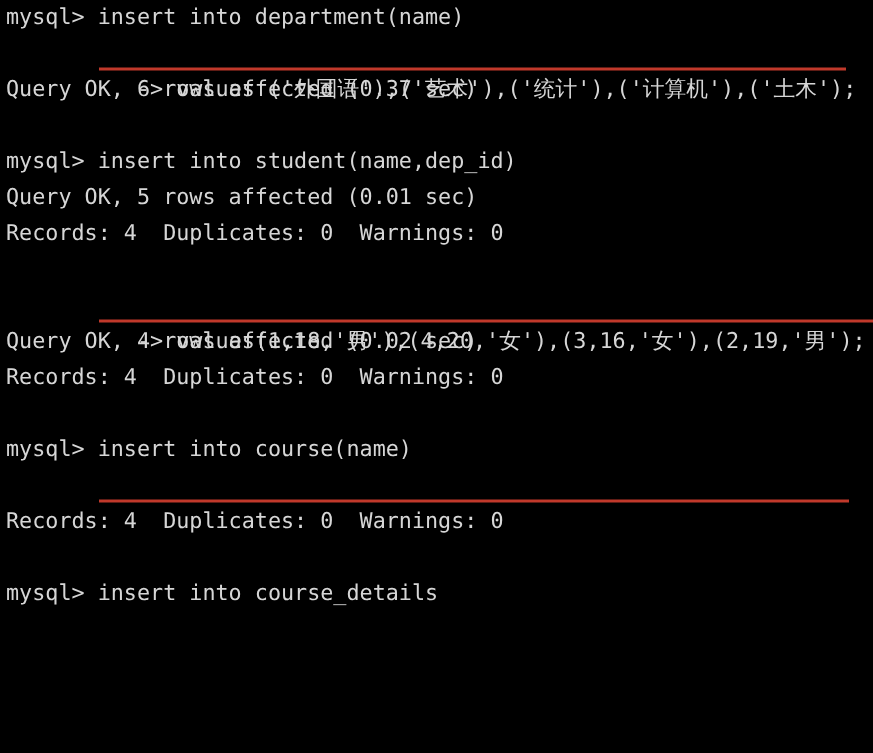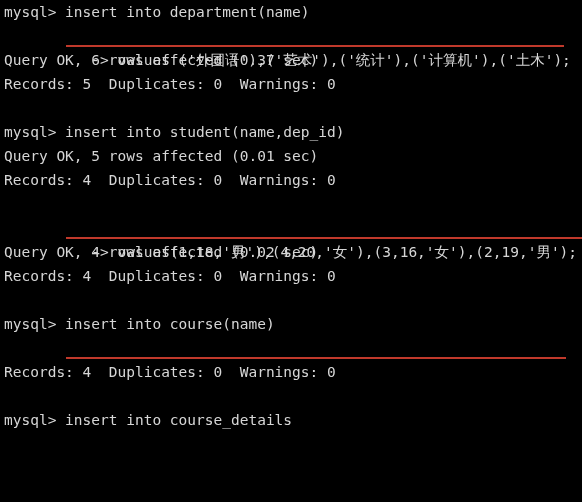--- a/index.html
+++ b/index.html
@@ -58,21 +58,20 @@
 
 <div id="terminal" style="background: rgb(0, 0, 0); color: rgb(214, 214, 214);">
   <div class="screen">
 
     <div class="line">mysql&gt; insert into department(name)</div>
     <div class="line underlined">
       <span>    -&gt; values ('外国语'),('艺术'),('统计'),('计算机'),('土木');</span>
       <span class="rule" style="left: 62px; width: 498px; background: rgb(192, 57, 43);"></span>
     </div>
     <div class="line">Query OK, 6 rows affected (0.37 sec)</div>
-    <div class="line">Records: 5  Duplicates: 0  Warnings: 0</div>
     <div class="line blank"></div>
 
     <div class="line">mysql&gt; insert into student(name,dep_id)</div>
     <div class="line">Query OK, 5 rows affected (0.01 sec)</div>
     <div class="line">Records: 4  Duplicates: 0  Warnings: 0</div>
     <div class="line blank"></div>
 
     <div class="line underlined">
       <span>    -&gt; values(1,18,'男'),(4,20,'女'),(3,16,'女'),(2,19,'男');</span>
       <span class="rule" style="left: 62px; width: 518px; background: rgb(192, 57, 43);"></span>

